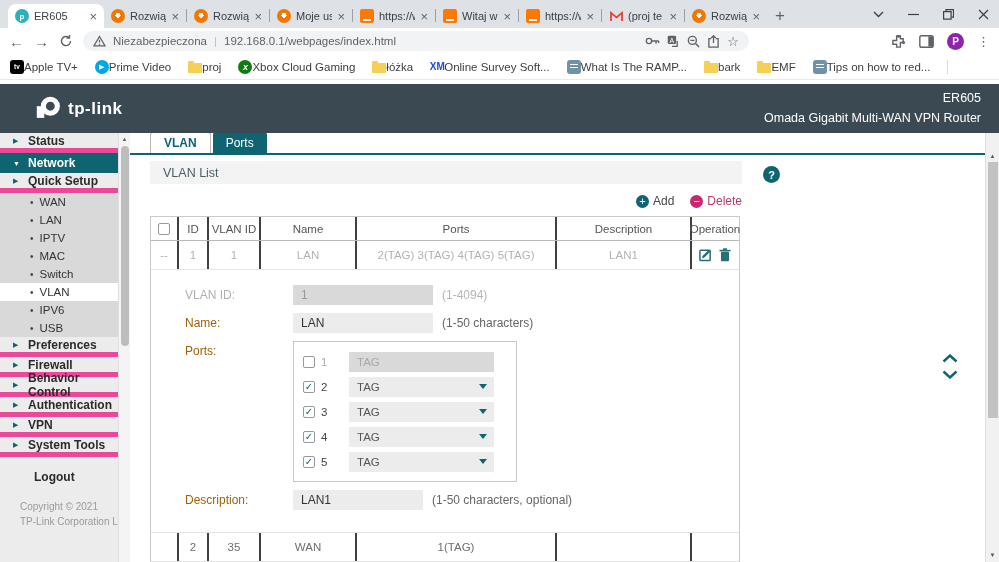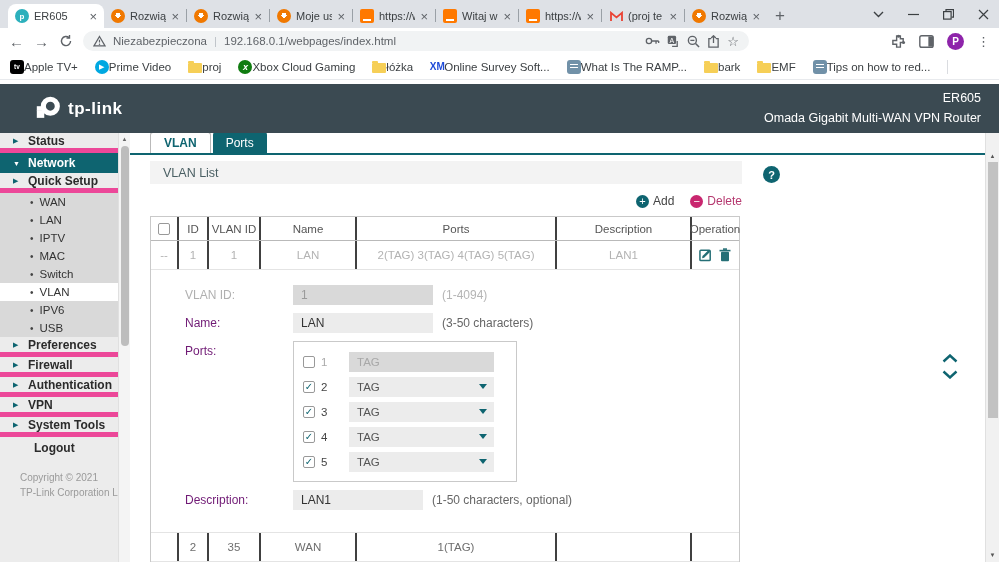--- a/index.html
+++ b/index.html
@@ -65,21 +65,21 @@
   .s-item{ height:20px; display:flex; align-items:center; gap:7px; padding-left:13px;
            font-weight:bold; color:#2b2b2b; border-bottom:5px solid #ec4899; }
   .s-arrow{ color:var(--accent); font-size:7px; width:8px; flex:none; }
   .s-item.active{ background:var(--accent); color:#fff; border-bottom:none; }
   .s-item.active .s-arrow{ color:#fff; }
   .s-sub{ background:#d9d9d9; }
   .s-sub-item{ height:18px; display:flex; align-items:center; gap:6px; padding-left:30px;
                color:#333; font-size:11.5px; }
   .s-sub-item .bullet{ font-size:10px; color:#444; }
   .s-sub-item.selected{ background:#fff; }
-  .s-logout{ margin-top:1px; padding-left:34px; font-weight:bold; color:#2b2b2b; height:20px;
+  .s-logout{ margin-top:10px; padding-left:34px; font-weight:bold; color:#2b2b2b; height:20px;
              display:flex; align-items:center; }
   .s-copy{ margin-top:12px; padding-left:20px; color:#9a9a9a; font-size:10px; line-height:1.5; white-space:nowrap; }
 
   .sbscroll{ width:12px; background:#f4f4f4; border-left:1px solid #e0e0e0; display:flex;
              flex-direction:column; align-items:center; }
   .sbscroll .sarr{ font-size:6px; color:#666; margin-top:3px; }
   .sbscroll .sthumb{ width:8px; height:200px; background:#bdbdbd; border-radius:4px; margin-top:4px; }
 
   .main{ flex:1; background:#fff; position:relative; overflow:hidden; }
   .ctabs{ height:22px; display:flex; align-items:flex-end; padding-left:20px; border-bottom:2px solid var(--accent); }
@@ -111,21 +111,21 @@
   .c0{width:28px;} .c1{width:30px;} .c2{width:52px;} .c3{width:96px;} .c4{width:200px;} .c5{width:135px;} .c6{width:46px;}
   .tr.dim{ color:#b3b3b3; }
   .tr.r2{ color:#6e6e6e; border-bottom:1px solid #e4e4e4; }
   .opicons{ gap:6px; }
 
   .cbx{ width:12px; height:12px; border:1px solid #999; border-radius:2px; background:#fff;
         display:flex; align-items:center; justify-content:center; font-size:10px; color:var(--accent); flex:none; }
 
   .edit-panel{ border-bottom:1px solid #e4e4e4; padding:15px 0 14px 34px; }
   .frow{ display:flex; align-items:center; margin-bottom:8px; }
-  .flabel{ width:108px; font-size:12px; color:#701a75; flex:none; }
+  .flabel{ width:108px; font-size:12px; color:#a16207; flex:none; }
   .flabel.dis{ color:#b0b0b0; }
   .tinput{ width:140px; height:20px; border:none; background:#ececec; padding:0 8px; font-size:12px;
            color:#333; font-family:inherit; }
   .tinput.dis{ background:#d9d9d9; color:#9a9a9a; }
   .hint{ margin-left:9px; font-size:12px; color:#666; }
   .hint.dis{ color:#b5b5b5; }
   .frow.top{ align-items:flex-start; }
   .frow.top .flabel{ margin-top:3px; }
   .pbox{ width:224px; border:1px solid #c9c9c9; padding:7px 0 7px 9px; }
   .prow{ display:flex; align-items:center; height:25px; }
@@ -419,20 +419,24 @@
           <span>USB</span>
         </div>
       </div>
       <div class="s-item">
         <span class="s-arrow">▶</span>
         <span>Preferences</span>
       </div>
       <div class="s-item">
         <span class="s-arrow">▶</span>
         <span>Firewall</span>
+      </div>
+      <div class="s-item">
+        <span class="s-arrow">▶</span>
+        <span>Behavior Control</span>
       </div>
       <div class="s-item">
         <span class="s-arrow">▶</span>
         <span>Authentication</span>
       </div>
       <div class="s-item">
         <span class="s-arrow">▶</span>
         <span>VPN</span>
       </div>
       <div class="s-item">
@@ -510,21 +514,21 @@
 
         <div class="edit-panel">
           <div class="frow">
             <span class="flabel dis">VLAN ID:</span>
             <input class="tinput dis" disabled="" value="1" style="">
             <span class="hint dis">(1-4094)</span>
           </div>
           <div class="frow">
             <span class="flabel">Name:</span>
             <input class="tinput" value="LAN" style="">
-            <span class="hint">(3-50 characters)</span>
+            <span class="hint">(1-50 characters)</span>
           </div>
           <div class="frow top">
             <span class="flabel">Ports:</span>
             <div class="pbox">
               <div class="prow dis">
                 <span class="cbx"></span>
                 <span class="pnum">1</span>
                 <span class="psel">
                   <span>TAG</span>
 

